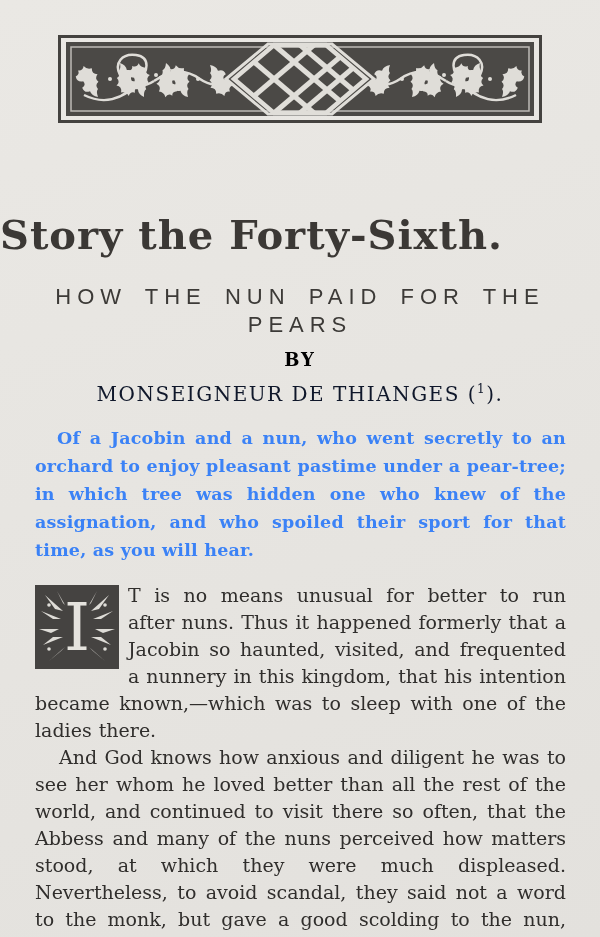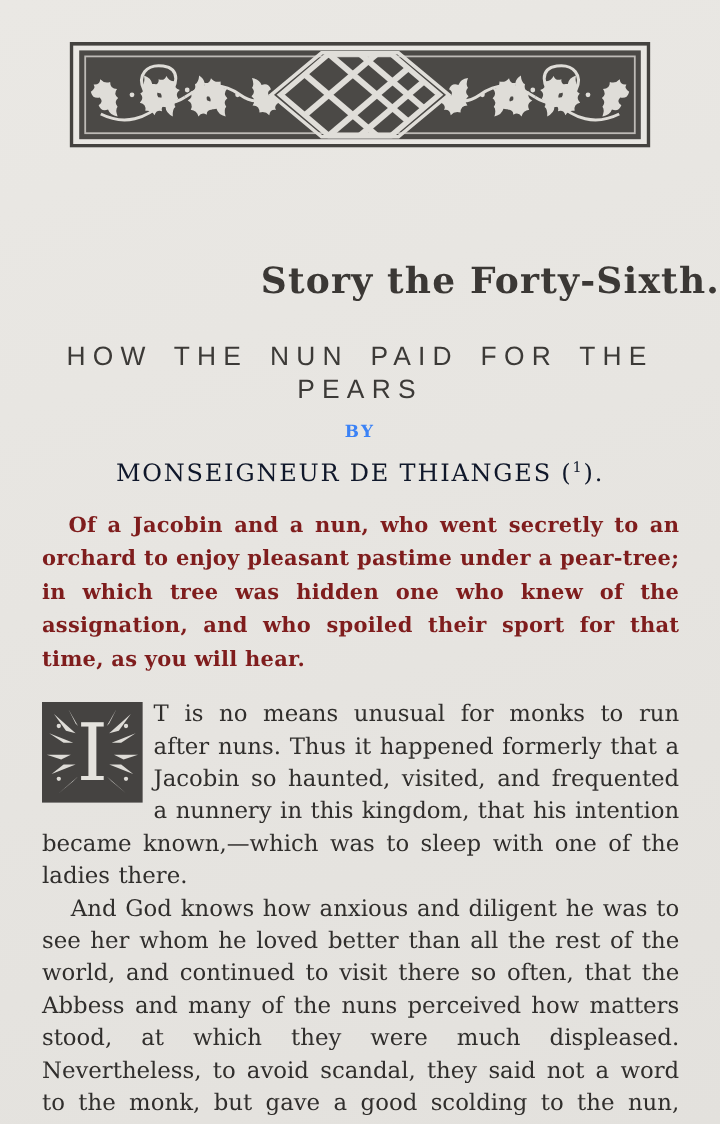--- a/index.html
+++ b/index.html
@@ -6,43 +6,43 @@
   body{
     width:600px;height:937px;
     background:linear-gradient(160deg,#eae8e4 0%,#e7e5e1 45%,#e3e1dd 100%);
     font-family:"DejaVu Serif", serif;
     color:#343230;
     overflow:hidden;
   }
   .page{width:600px;height:937px;position:relative;}
   .banner{display:block;width:484px;height:88px;margin:35px auto 0;}
   .story-number{
-    margin:94px 0 0;text-align:right;
+    margin:94px 0 0;text-align:left;
     font-family:"DejaVu Serif", serif;font-weight:bold;
-    font-size:30px;line-height:36px;color:#3b3835;letter-spacing:1px;
+    font-size:40px;line-height:36px;color:#3b3835;letter-spacing:1px;
   }
   .title{
     margin:30px 10px 0;text-align:center;font-weight:500;
     font-family:"Liberation Sans", sans-serif;
     font-size:22px;line-height:28px;color:#3c3a37;
     letter-spacing:6px;word-spacing:6px;
   }
   .byline{
     margin:14px 0 0;text-align:center;font-weight:bold;
-    font-size:14px;line-height:14px;letter-spacing:2px;color:#3b82f6;
+    font-size:18px;line-height:14px;letter-spacing:2px;color:#000000;
   }
   .author{
     margin:10px 0 0;text-align:center;
     font-size:20px;line-height:24px;letter-spacing:1.5px;color:#0f172a;
   }
   .author sup{font-size:12px;}
   .argument{
     margin:18px 34px 16px 35px;
     font-weight:bold;font-size:17.5px;line-height:28px;
-    text-align:justify;text-indent:22px;color:#7f1d1d;
+    text-align:justify;text-indent:22px;color:#3b82f6;
     letter-spacing:0.2px;
   }
   .body-block{margin:18px 34px 0 35px;font-size:19px;line-height:27px;color:#302e2c;}
   .dropcap{float:left;width:84px;height:84px;margin:3px 9px 0 0;}
   .para{margin:0;text-align:justify;word-spacing:1px;}
   .para.indent{text-indent:24px;}
 </style>
 </head>
 <body>
 
@@ -119,17 +119,17 @@
         <polygon points="56,52 76,60 66,52"></polygon>
         <polygon points="54,62 70,76 58,66"></polygon>
         <polygon points="60,44 80,44 68,48"></polygon>
         <circle cx="14" cy="20" r="1.8"></circle>
         <circle cx="70" cy="20" r="1.8"></circle>
         <circle cx="14" cy="64" r="1.8"></circle>
         <circle cx="70" cy="64" r="1.8"></circle>
       </g>
       <text x="42" y="65" text-anchor="middle" font-family="DejaVu Serif, serif" font-size="66" fill="#e5e3de">I</text>
     </svg>
-    <p class="para first">T is no means unusual for monks to run after nuns. Thus it happened formerly that a Jacobin so haunted, visited, and frequented a nunnery in this kingdom, that his intention became known,—which was to sleep with one of the ladies there.</p>
+    <p class="para first">T is no means unusual for better to run after nuns. Thus it happened formerly that a Jacobin so haunted, visited, and frequented a nunnery in this kingdom, that his intention became known,—which was to sleep with one of the ladies there.</p>
     <p class="para indent">And God knows how anxious and diligent he was to see her whom he loved better than all the rest of the world, and continued to visit there so often, that the Abbess and many of the nuns perceived how matters stood, at which they were much displeased. Nevertheless, to avoid scandal, they said not a word to the monk, but gave a good scolding to the nun, who made many excuses, but</p>
   </div>
 
 </div>
 
 </body></html>

